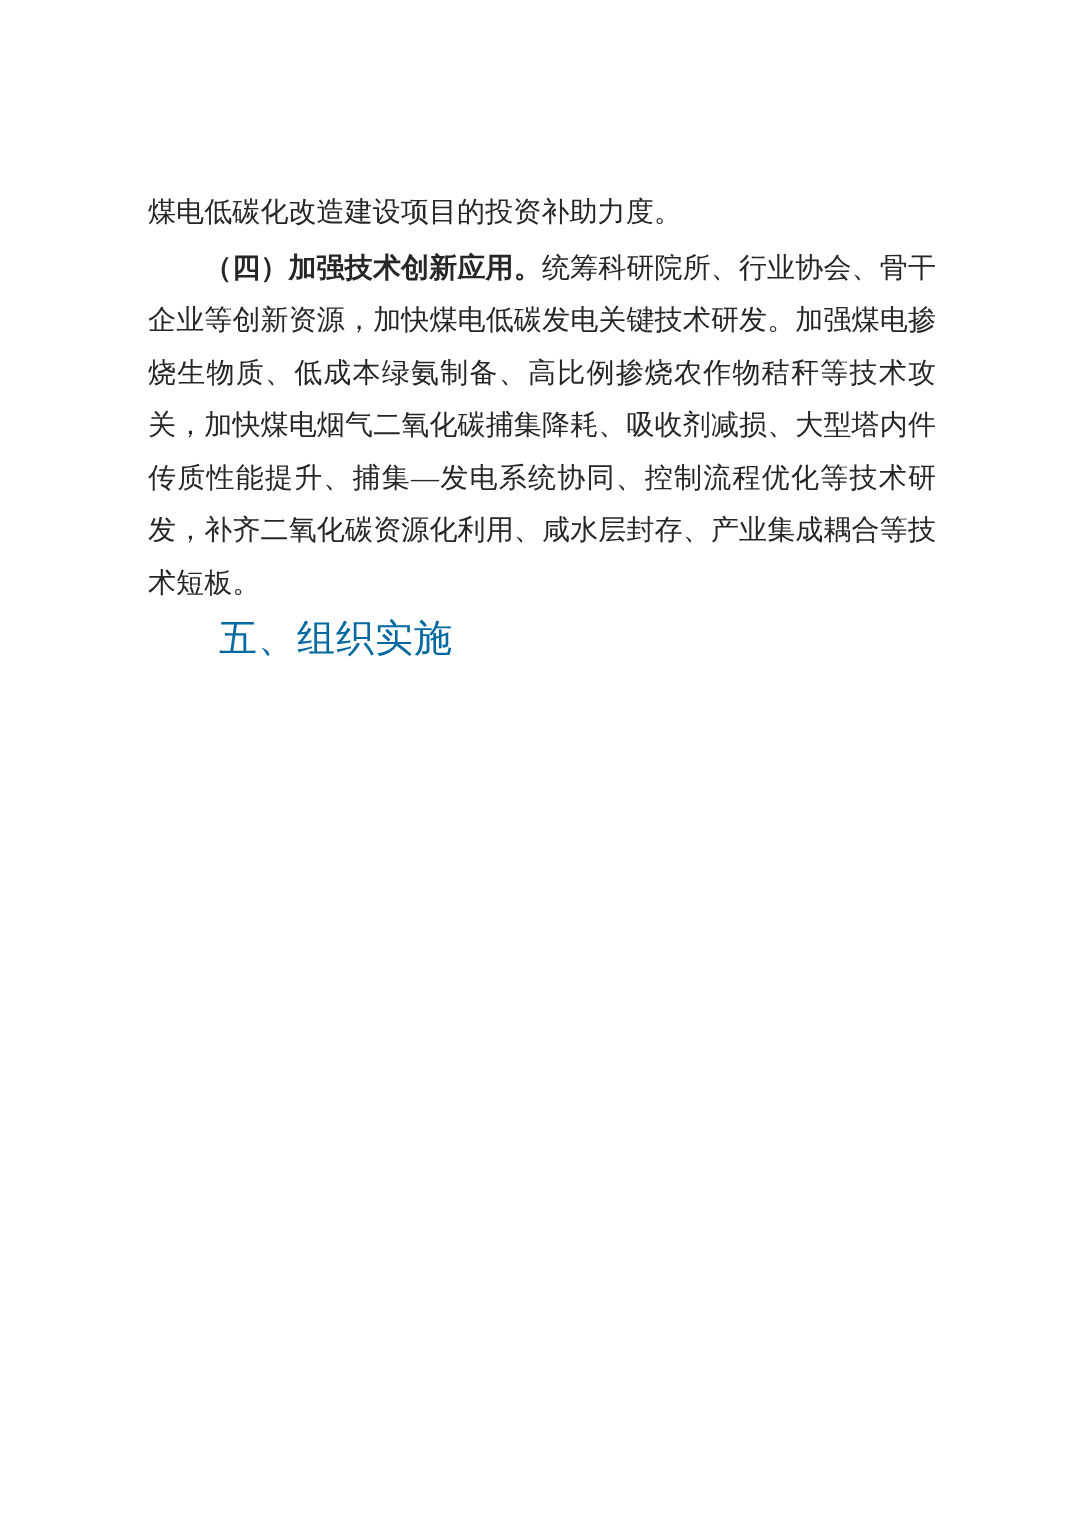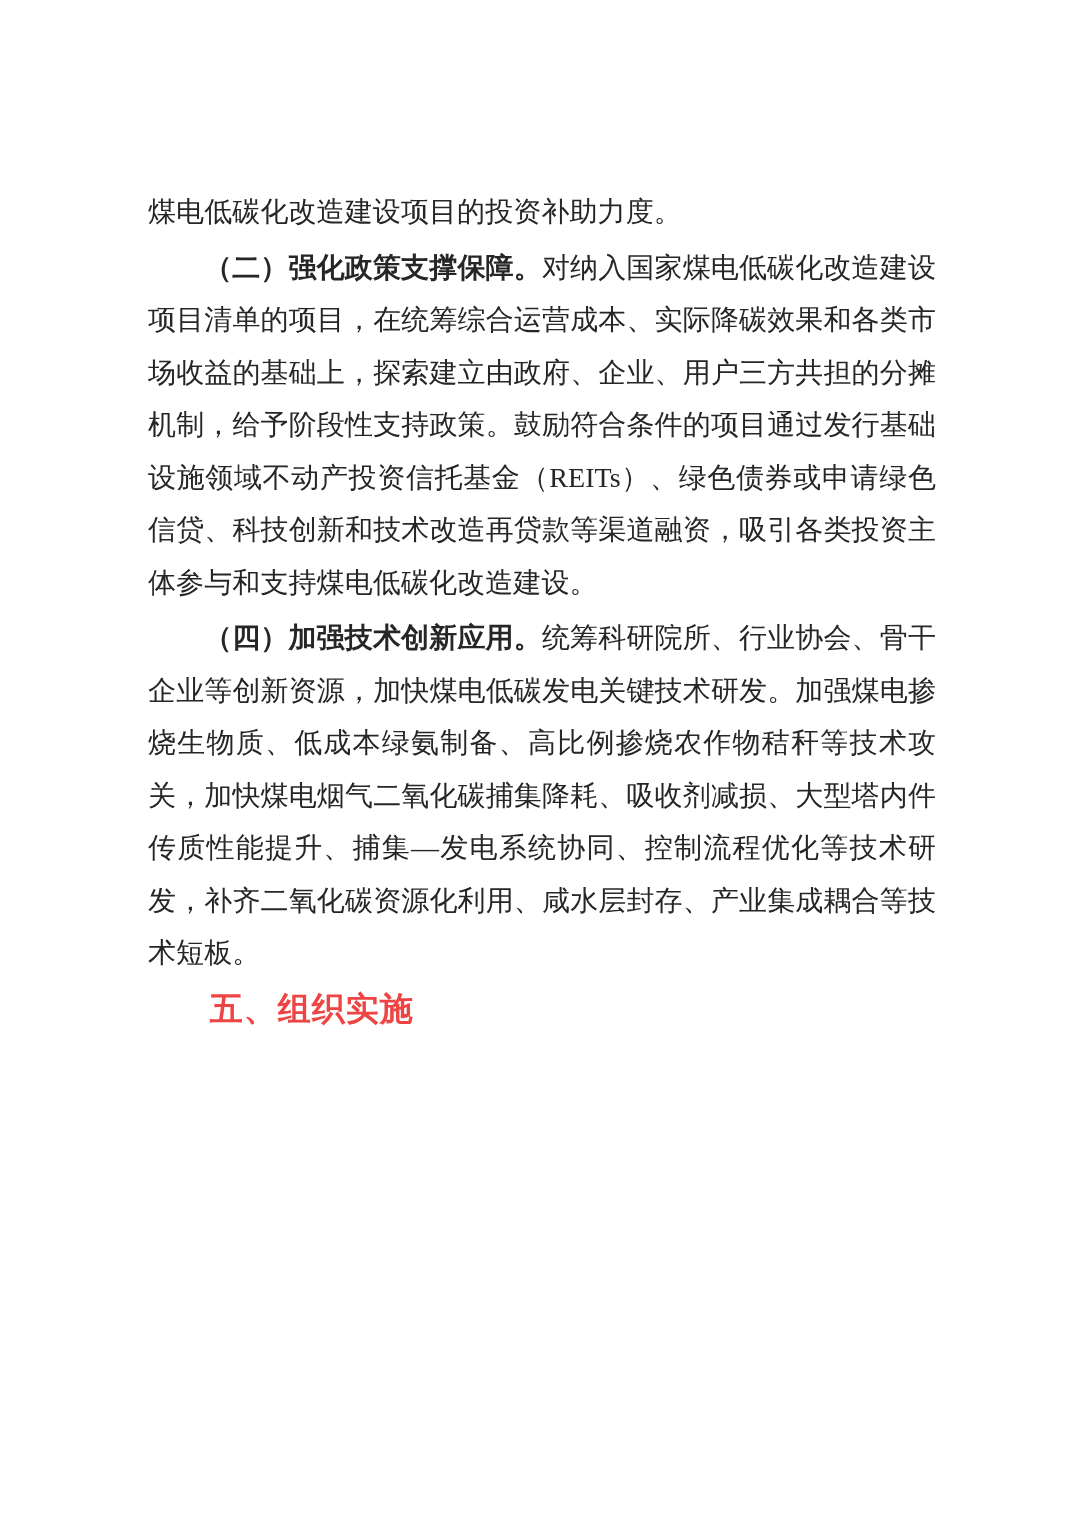--- a/index.html
+++ b/index.html
@@ -33,38 +33,37 @@
   }
   p.body.no-indent {
     text-indent: 0;
     margin-top: 0;
   }
   .lead {
     font-weight: bold;
   }
   h2.heading {
     margin: 3px 0 0 0;
-    font-size: 33px;
+    font-size: 38px;
     line-height: 52.5px;
-    font-weight: bold;
+    font-weight: normal;
     font-family: "Liberation Sans", sans-serif;
-    color: #ef4444;
+    color: #0369a1;
     text-indent: 1.87em;
     letter-spacing: 1px;
   }
 </style>
 </head>
 <body>
 
 <div class="page">
   <div class="text-block">
 
     <p class="body no-indent"><span>煤电低碳化改造建设项目的投资补助力度。</span></p>
 
-    <p class="body"><span class="lead">（二）强化政策支撑保障。</span><span>对纳入国家煤电低碳化改造建设项目清单的项目，在统筹综合运营成本、实际降碳效果和各类市场收益的基础上，探索建立由政府、企业、用户三方共担的分摊机制，给予阶段性支持政策。鼓励符合条件的项目通过发行基础设施领域不动产投资信托基金（REITs）、绿色债券或申请绿色信贷、科技创新和技术改造再贷款等渠道融资，吸引各类投资主体参与和支持煤电低碳化改造建设。</span></p>
 
 
     <p class="body"><span class="lead">（四）加强技术创新应用。</span><span>统筹科研院所、行业协会、骨干企业等创新资源，加快煤电低碳发电关键技术研发。加强煤电掺烧生物质、低成本绿氨制备、高比例掺烧农作物秸秆等技术攻关，加快煤电烟气二氧化碳捕集降耗、吸收剂减损、大型塔内件传质性能提升、捕集—发电系统协同、控制流程优化等技术研发，补齐二氧化碳资源化利用、咸水层封存、产业集成耦合等技术短板。</span></p>
 
     <h2 class="heading">五、组织实施</h2>
 
 
   </div>
 </div>
 

